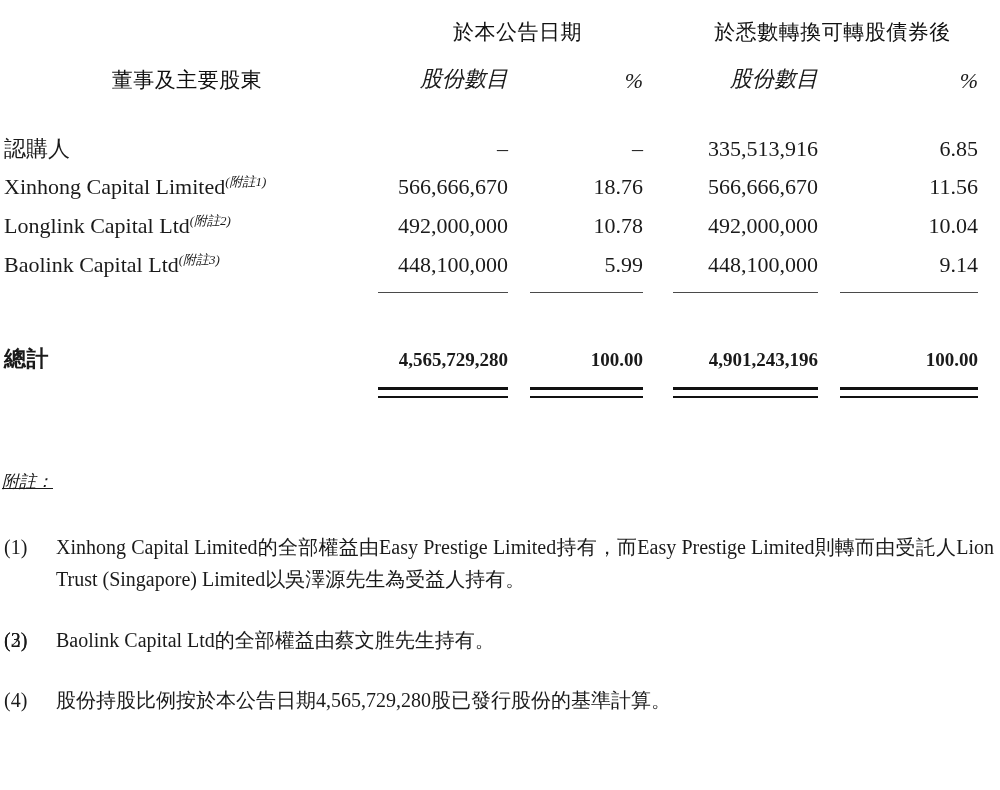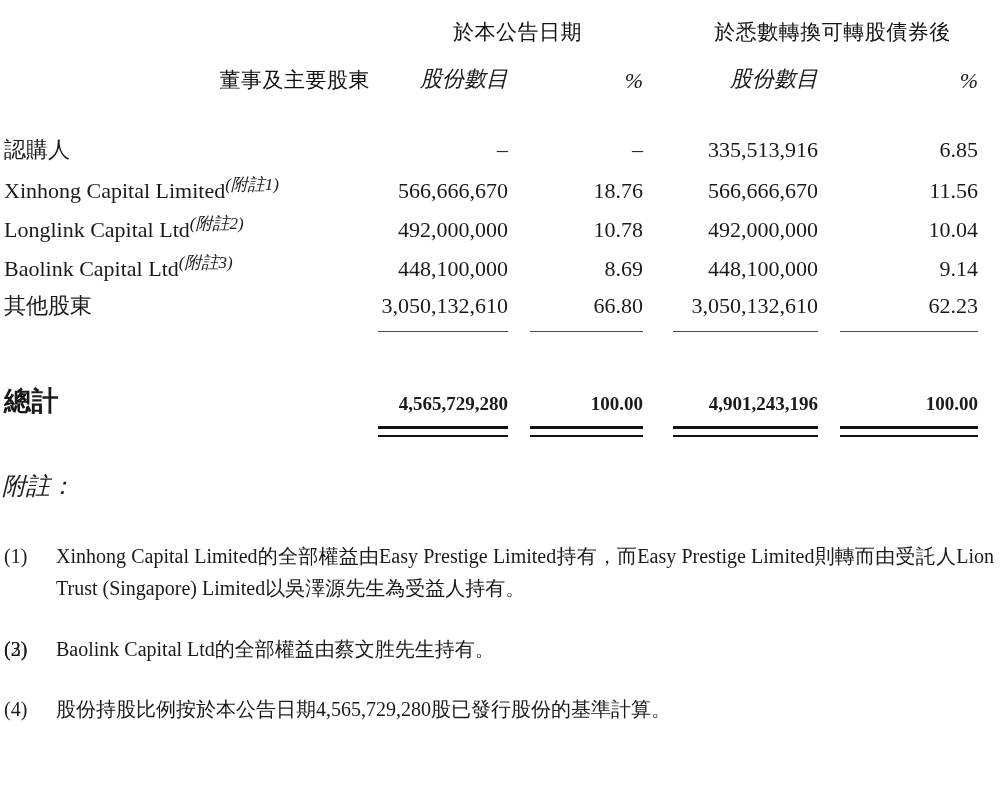--- a/index.html
+++ b/index.html
@@ -57,21 +57,21 @@
   
   .sub-row td {
     height: 44px;
     vertical-align: bottom;
     padding-bottom: 6px;
   }
   .sub-label {
     font-family: "DejaVu Sans", "Liberation Sans", sans-serif;
     font-weight: bold;
     font-size: 21px;
-    text-align: right;
+    text-align: center;
     padding-left: 4px !important;
     letter-spacing: 0.5px;
     color: #111;
   }
   .sub-col {
     font-style: italic;
     font-size: 22px;
     text-align: right;
     color: #1a1a1a;
   }
@@ -94,21 +94,21 @@
   }
   .cell-num {
     text-align: right;
     white-space: nowrap;
   }
   .cell-num.sh { padding-right: 2px !important; }
   .cell-num.pc { padding-right: 22px !important; }
 
   .note-sup {
     font-style: italic;
-    font-size: 17px;
+    font-size: 13px;
     vertical-align: super;
     letter-spacing: 0;
   }
 
   
   .rule-row td { height: 14px; padding: 0; }
   .rule-row .rule-cell { position: relative; }
   .rule-row .rule-cell i.rule {
     display: block;
     position: absolute;
@@ -123,21 +123,21 @@
   
   .total-gap td { height: 40px; }
   .total-row td {
     height: 40px;
     font-size: 19px;
     font-weight: bold;
     vertical-align: baseline;
   }
   .total-row .cell-label {
     font-family: Liberation Sans, sans-serif;
-    font-size: 27px;
+    font-size: 22px;
     letter-spacing: 0.5px;
   }
   .dbl-row td { height: 18px; padding: 0; }
   .dbl-row .dbl-cell { position: relative; }
   .dbl-row .dbl-cell i.dbl {
     display: block;
     position: absolute;
     left: 8px;
     right: 2px;
     top: 3px;
@@ -149,24 +149,25 @@
 
   
   .notes {
     position: absolute;
     left: 0;
     top: 470px;
     width: 1000px;
   }
   .notes-title {
     font-style: italic;
-    font-size: 24px;
+    font-size: 17px;
     padding-left: 2px;
     margin-bottom: 38px;
     color: #1a1a1a;
+    text-decoration: underline;
   }
   .note {
     position: relative;
     padding-left: 56px;
     margin-bottom: 28px;
     font-size: 20px;
     line-height: 1.62;
     text-align: justify;
     text-justify: inter-word;
     padding-right: 6px;
@@ -231,32 +232,25 @@
       <td class="cell-label"><span>Longlink Capital Ltd</span><span class="note-sup">(附註2)</span></td>
       <td class="cell-num sh">492,000,000</td>
       <td class="cell-num pc">10.78</td>
       <td class="cell-num sh">492,000,000</td>
       <td class="cell-num pc">10.04</td>
     </tr>
 
     <tr class="data-row">
       <td class="cell-label"><span>Baolink Capital Ltd</span><span class="note-sup">(附註3)</span></td>
       <td class="cell-num sh">448,100,000</td>
-      <td class="cell-num pc">8.69</td>
+      <td class="cell-num pc">5.99</td>
       <td class="cell-num sh">448,100,000</td>
       <td class="cell-num pc">9.14</td>
     </tr>
 
-    <tr class="data-row">
-      <td class="cell-label"><span>其他股東</span><span class="note-sup"></span></td>
-      <td class="cell-num sh">3,050,132,610</td>
-      <td class="cell-num pc">66.80</td>
-      <td class="cell-num sh">3,050,132,610</td>
-      <td class="cell-num pc">62.23</td>
-    </tr>
 
     <tr class="rule-row">
       <td></td>
       <td class="rule-cell sh">
           <i class="rule"></i>
         </td>
       <td class="rule-cell pc">
           <i class="rule"></i>
         </td>
       <td class="rule-cell sh">

